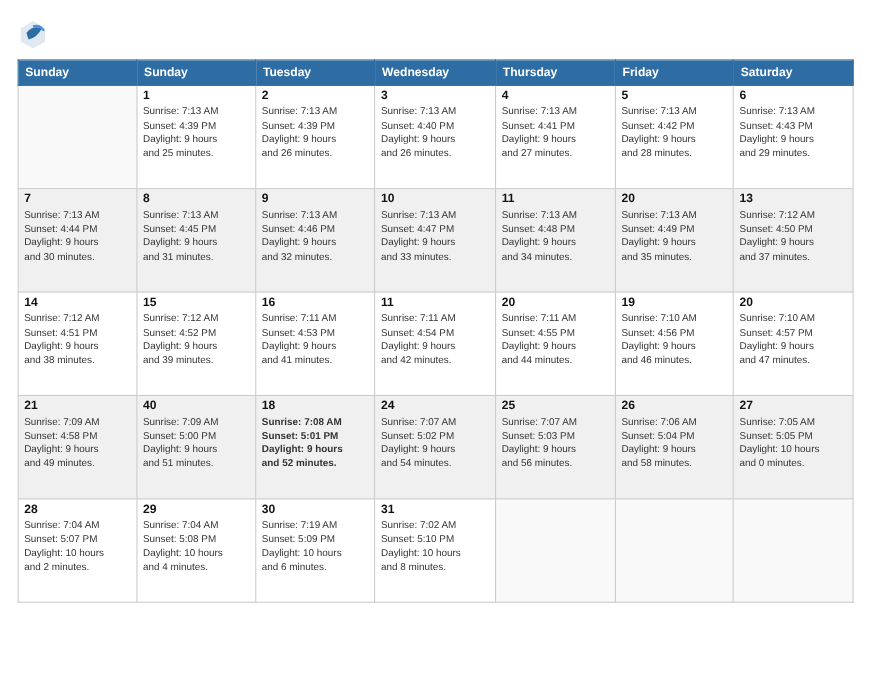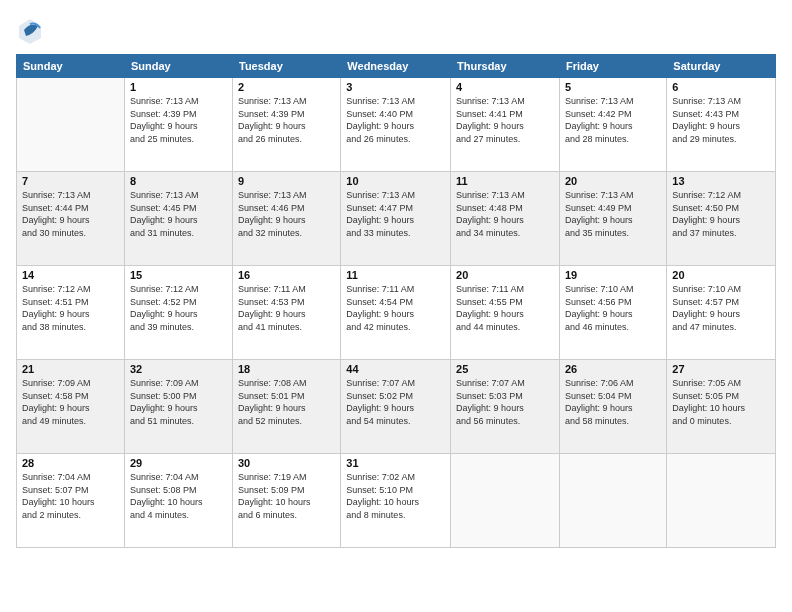--- a/index.html
+++ b/index.html
@@ -283,35 +283,35 @@
         </tr>
         <tr class="row-shaded">
           <td>
             <div class="day-number">21</div>
             <div class="day-info" style="white-space: pre-line;">Sunrise: 7:09 AM
 Sunset: 4:58 PM
 Daylight: 9 hours
 and 49 minutes.</div>
           </td>
           <td>
-            <div class="day-number">32</div>
+            <div class="day-number">40</div>
             <div class="day-info" style="white-space: pre-line;">Sunrise: 7:09 AM
 Sunset: 5:00 PM
 Daylight: 9 hours
 and 51 minutes.</div>
           </td>
           <td>
             <div class="day-number">18</div>
-            <div class="day-info" style="white-space: pre-line;">Sunrise: 7:08 AM
+            <div class="day-info" style="white-space: pre-line; font-weight: bold;">Sunrise: 7:08 AM
 Sunset: 5:01 PM
 Daylight: 9 hours
 and 52 minutes.</div>
           </td>
           <td>
-            <div class="day-number">44</div>
+            <div class="day-number">24</div>
             <div class="day-info" style="white-space: pre-line;">Sunrise: 7:07 AM
 Sunset: 5:02 PM
 Daylight: 9 hours
 and 54 minutes.</div>
           </td>
           <td>
             <div class="day-number">25</div>
             <div class="day-info" style="white-space: pre-line;">Sunrise: 7:07 AM
 Sunset: 5:03 PM
 Daylight: 9 hours

